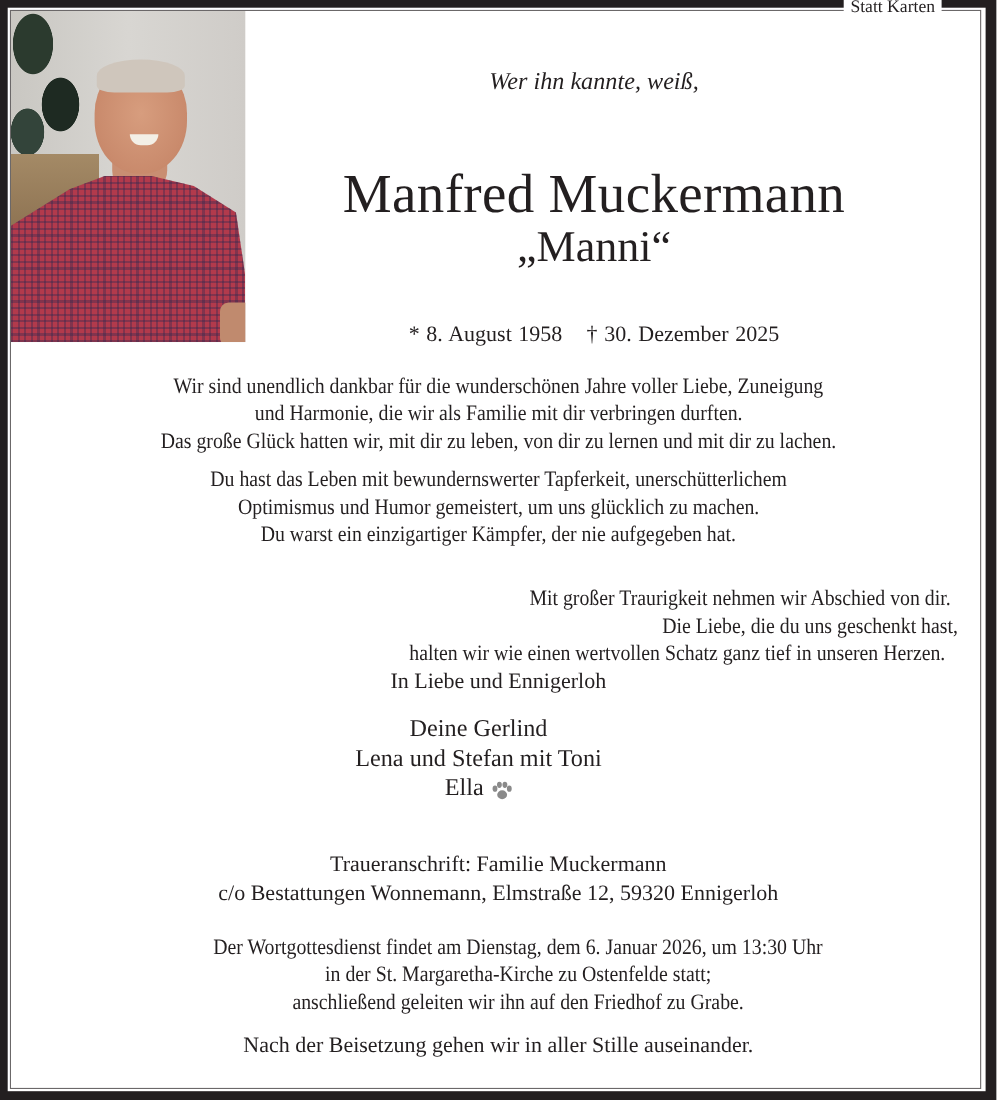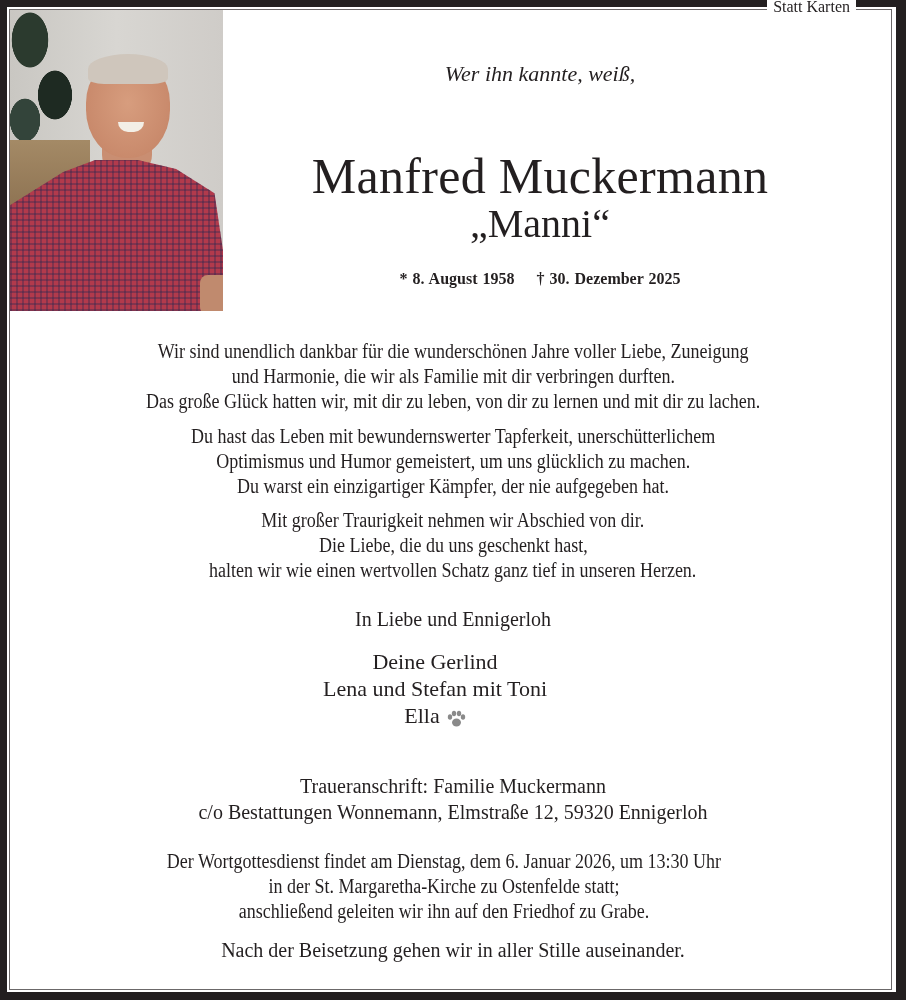--- a/index.html
+++ b/index.html
@@ -30,33 +30,33 @@
     .photo .head { position: absolute; left: 76px; top: 48px; width: 84px; height: 100px; background: radial-gradient(ellipse at 50% 45%, #d79d7e 0%, #c98a6c 70%, #b87a5d 100%); border-radius: 45% 45% 48% 48%; }
     .photo .hair { position: absolute; left: 78px; top: 44px; width: 80px; height: 30px; background: #cfc6bc; border-radius: 50% 50% 20% 20%; }
     .photo .smile { position: absolute; left: 108px; top: 112px; width: 26px; height: 10px; background: #f3efe6; border-radius: 0 0 14px 14px; }
     .photo .arm { position: absolute; left: 190px; top: 265px; width: 30px; height: 40px; background: #c08a6e; border-radius: 8px; }
 
     
     .center { position: absolute; text-align: center; }
     .motto { left: 290px; width: 500px; top: 60px; font-style: italic; font-size: 22px; line-height: 28px; }
     .name { left: 250px; width: 580px; top: 146px; font-size: 50px; line-height: 60px; letter-spacing: 0.3px; text-align: center; }
     .nickname { left: 250px; width: 580px; top: 200px; font-size: 40px; line-height: 48px; }
-    .dates { left: 250px; width: 580px; top: 266px; font-size: 16px; line-height: 26px; word-spacing: 1px; font-weight: bold; }
+    .dates { left: 250px; width: 580px; top: 291px; font-size: 20px; line-height: 26px; word-spacing: 1px; }
     .dates .sep { display: inline-block; width: 22px; }
 
     .para { left: 20px; width: 866px; font-size: 20px; line-height: 25px; }
     .para .cond { display: inline-block; transform: scaleX(0.9); transform-origin: center; white-space: nowrap; }
     .p1 { top: 339px; }
     .p2 { top: 424px; }
-    .p3 { top: 508px; }
+    .p3 { top: 532px; text-align: right; }
     .closing { left: 20px; width: 866px; top: 607px; font-size: 20px; line-height: 25px; }
     .family { left: 2px; width: 866px; top: 648px; font-size: 22px; line-height: 27px; }
     .paw { display: inline-block; vertical-align: middle; margin-left: 6px; width: 20px; height: 18px; position: relative; top: -2px; }
     .address { left: 20px; width: 866px; top: 773px; font-size: 20px; line-height: 26px; }
-    .service { left: 11px; width: 866px; top: 849px; font-size: 20px; line-height: 25px; }
+    .service { left: 38px; width: 866px; top: 849px; font-size: 20px; line-height: 25px; }
     .final { left: 20px; width: 866px; top: 938px; font-size: 20px; line-height: 25px; }
   </style>
 </head>
 <body>
 
 <div class="frame-outer"></div>
 <div class="frame-white"></div>
 <div class="frame-inner"></div>
 
 <div class="corner-label">Statt Karten</div>

